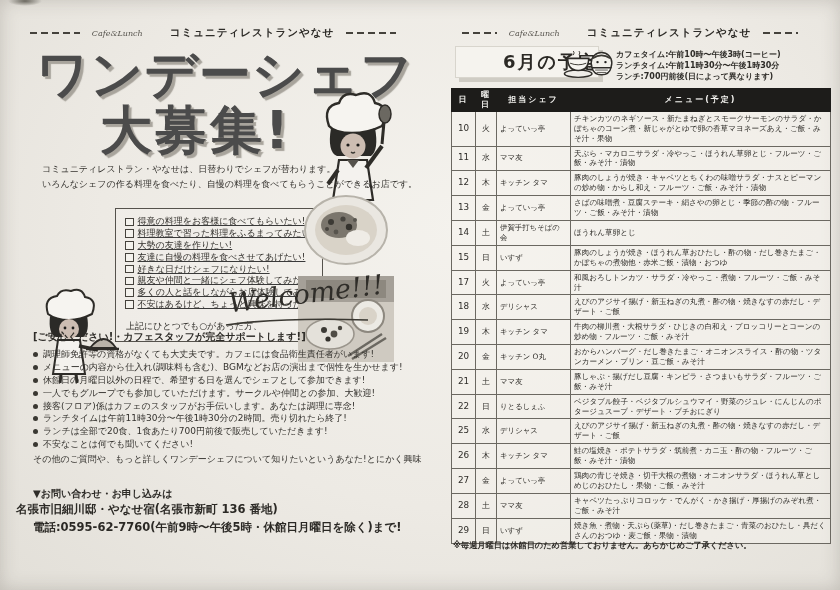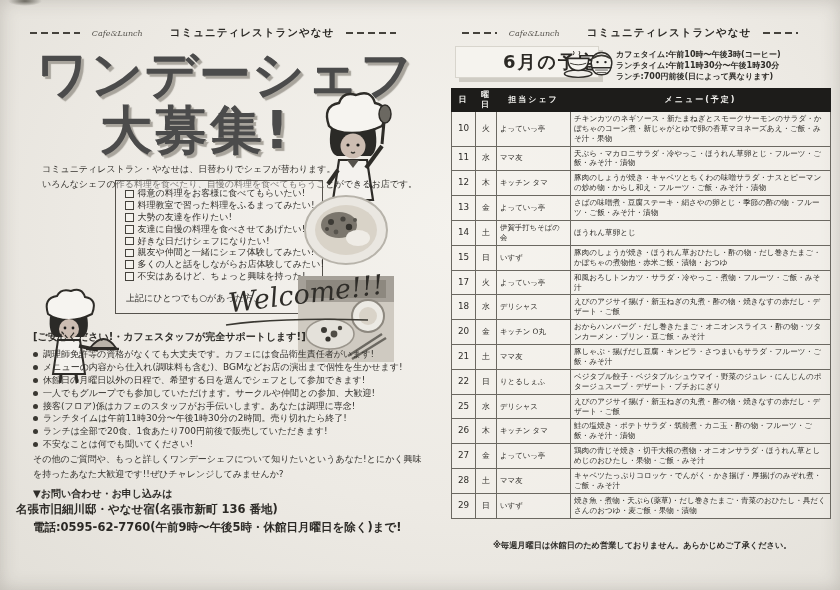--- a/index.html
+++ b/index.html
@@ -20,21 +20,21 @@
   .deco-name{font-size:10.5px;font-weight:bold;letter-spacing:1px;color:#2e2c28;white-space:nowrap;margin-left:15px;}
 
   
   .big-title{position:absolute;font-weight:bold;color:#4b4b4b;
     text-shadow:3px 3px 1px #a8a49c, 1px 1px 0 #8d8a83;white-space:nowrap;}
   .t1{left:36px;top:40px;font-size:52px;letter-spacing:1px;}
   .t2{left:100px;top:96px;font-size:52px;letter-spacing:3px;}
 
   .intro{position:absolute;left:42px;top:162px;font-size:9px;line-height:15px;color:#33312d;white-space:nowrap;}
 
-  .check-box{position:absolute;left:115px;top:180px;width:206px;height:132px;border:1.4px solid #55524c;background:rgba(244,242,237,.35);}
+  .check-box{position:absolute;left:115px;top:208px;width:206px;height:132px;border:1.4px solid #55524c;background:rgba(244,242,237,.35);text-decoration:underline;}
   .check-list{padding:7px 0 0 9px;}
   .check-item{display:flex;align-items:center;height:11.8px;font-size:9px;white-space:nowrap;color:#33312d;}
   .cbx{display:inline-block;width:6.5px;height:6.5px;border:1.1px solid #45423c;margin-right:4px;flex:none;background:#f4f2ed;}
   .check-footer{position:absolute;left:10px;bottom:8px;font-size:9px;color:#33312d;white-space:nowrap;}
 
   .welcome{position:absolute;left:228px;top:278px;font-family:"DejaVu Serif","Liberation Serif",serif;
     font-style:italic;font-size:27px;color:#2f2d29;transform:rotate(-7deg);white-space:nowrap;}
   .welcome-under{position:absolute;left:222px;top:316px;width:150px;height:12px;}
 
   .support{position:absolute;left:33px;top:330px;}
@@ -56,21 +56,21 @@
 
   table.sched{position:absolute;left:31px;top:88px;width:379px;border-collapse:collapse;table-layout:fixed;
     font-size:7.6px;line-height:9.9px;color:#2e2c28;background:rgba(247,245,240,.4);}
   table.sched col.c1{width:24px;} table.sched col.c2{width:21px;} table.sched col.c3{width:74px;} table.sched col.c4{width:260px;}
   table.sched th{background:#1d1c1a;color:#f2f1ee;font-size:8px;font-weight:bold;height:15px;letter-spacing:2px;border:1px solid #1d1c1a;}
   table.sched td{border:1px solid #6b6861;padding:2px 3px;vertical-align:middle;}
   td.c-day{text-align:center;font-size:8.8px;padding:2px 1px;}
   td.c-dow{text-align:center;font-size:7.8px;padding:2px 1px;}
   td.c-chef{font-size:7.4px;}
   td.c-menu{letter-spacing:0;}
-  .footnote{position:absolute;left:33px;top:540px;font-size:8.2px;font-weight:bold;color:#2e2c28;white-space:nowrap;margin-left:40px;}
+  .footnote{position:absolute;left:33px;top:540px;font-size:8.2px;font-weight:bold;color:#2e2c28;white-space:nowrap;}
 
   svg .ln{stroke:#3a3832;fill:none;}
 </style>
 </head>
 <body>
 
 <div id="paper">
   <div class="corner-smudge"></div>
 
   <div class="half left">
@@ -242,21 +242,20 @@
 
           <div class="support-item">
             <span class="blt"></span>
             <span>不安なことは何でも聞いてください!</span>
           </div>
         </div>
     </div>
 
     <div class="closing">
       <div>その他のご質問や、もっと詳しくワンデーシェフについて知りたいというあなた!とにかく興味</div>
-      <div>を持ったあなた大歓迎です!!ぜひチャレンジしてみませんか?</div>
     </div>
 
     <div class="contact-header">▼お問い合わせ・お申し込みは</div>
     <div class="contact-address">名張市旧細川邸・やなせ宿(名張市新町 136 番地)</div>
     <div class="contact-phone">電話:0595-62-7760(午前9時〜午後5時・休館日月曜日を除く)まで!</div>
   </div>
 
   <div class="half right">
 
     <div class="deco-header" style="left:42px;top:26px;width:336px;">
@@ -359,20 +358,26 @@
             <td class="c-menu">和風おろしトンカツ・サラダ・冷やっこ・煮物・フルーツ・ご飯・みそ汁</td>
           </tr>
 
           <tr>
             <td class="c-day">18</td>
             <td class="c-dow">水</td>
             <td class="c-chef">デリシャス</td>
             <td class="c-menu">えびのアジサイ揚げ・新玉ねぎの丸煮・酢の物・焼きなすの赤だし・デザート・ご飯</td>
           </tr>
 
+          <tr>
+            <td class="c-day">19</td>
+            <td class="c-dow">木</td>
+            <td class="c-chef">キッチン タマ</td>
+            <td class="c-menu">牛肉の柳川煮・大根サラダ・ひじきの白和え・ブロッコリーとコーンの炒め物・フルーツ・ご飯・みそ汁</td>
+          </tr>
 
           <tr>
             <td class="c-day">20</td>
             <td class="c-dow">金</td>
             <td class="c-chef">キッチン O丸</td>
             <td class="c-menu">おからハンバーグ・だし巻きたまご・オニオンスライス・酢の物・ツタンカーメン・プリン・豆ご飯・みそ汁</td>
           </tr>
 
           <tr>
             <td class="c-day">21</td>

